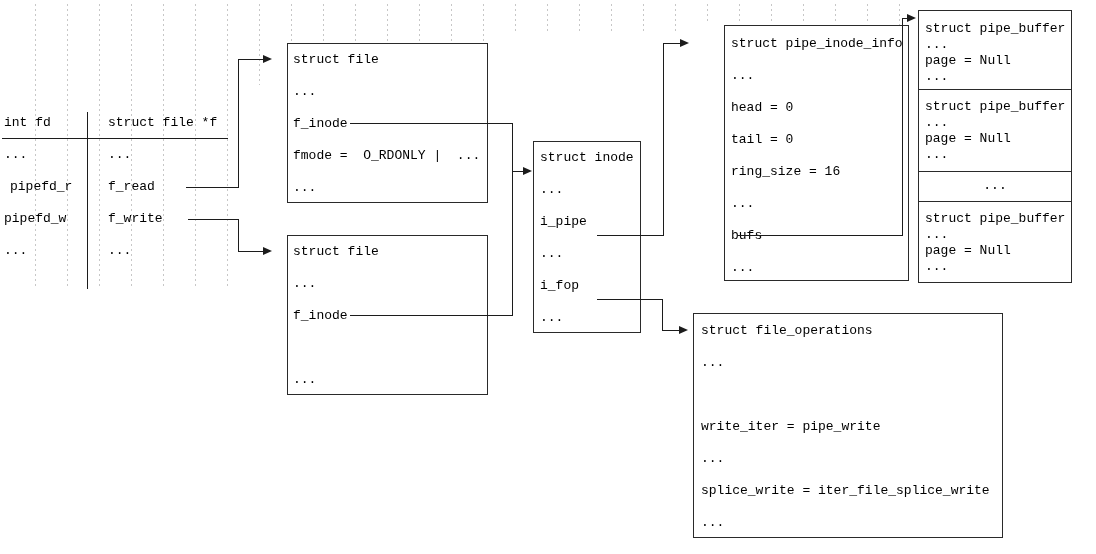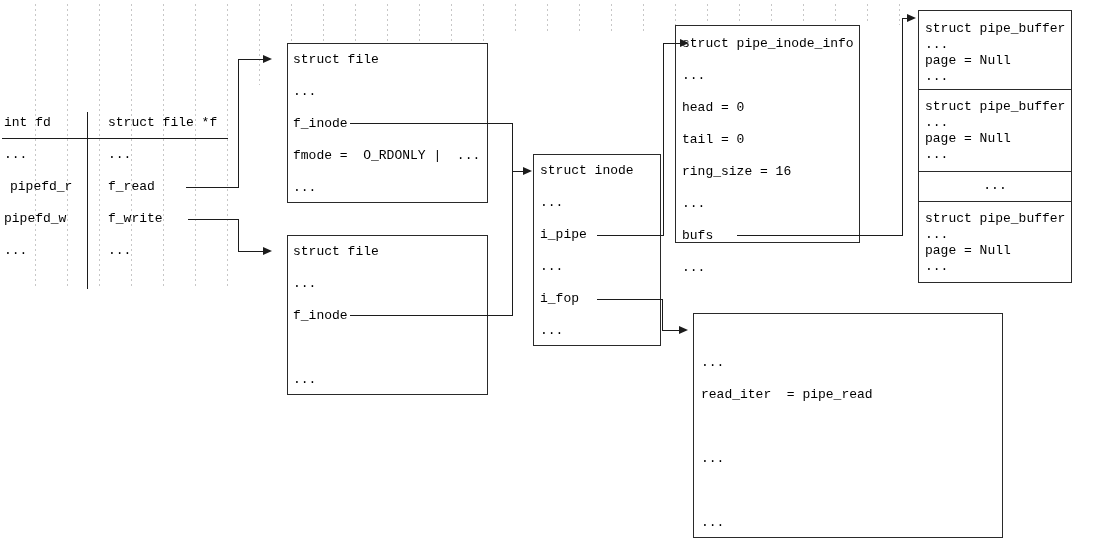--- a/index.html
+++ b/index.html
@@ -83,44 +83,46 @@
     <div class="txt" style="left:5px;top:136px">...</div>
   </div>
 
   <div class="box" style="left:287px;top:235px;width:201px;height:160px">
     <div class="txt" style="left:5px;top:8px">struct file</div>
     <div class="txt" style="left:5px;top:40px">...</div>
     <div class="txt" style="left:5px;top:72px">f_inode</div>
     <div class="txt" style="left:5px;top:136px">...</div>
   </div>
 
-  <div class="box" style="left:533px;top:154px;width:128px;height:192px">
+  <div class="box" style="left:533px;top:141px;width:108px;height:192px">
     <div class="txt" style="left:6px;top:8px">struct inode</div>
     <div class="txt" style="left:6px;top:40px">...</div>
     <div class="txt" style="left:6px;top:72px">i_pipe</div>
     <div class="txt" style="left:6px;top:104px">...</div>
     <div class="txt" style="left:6px;top:136px">i_fop</div>
     <div class="txt" style="left:6px;top:168px">...</div>
   </div>
 
-  <div class="box" style="left:675px;top:25px;width:185px;height:218px">
+  <div class="box" style="left:724px;top:25px;width:185px;height:256px">
     <div class="txt" style="left:6px;top:10px">struct pipe_inode_info</div>
     <div class="txt" style="left:6px;top:42px">...</div>
     <div class="txt" style="left:6px;top:74px">head = 0</div>
     <div class="txt" style="left:6px;top:106px">tail = 0</div>
     <div class="txt" style="left:6px;top:138px">ring_size = 16</div>
     <div class="txt" style="left:6px;top:170px">...</div>
     <div class="txt" style="left:6px;top:202px">bufs</div>
     <div class="txt" style="left:6px;top:234px">...</div>
   </div>
 
   <div class="box" style="left:693px;top:313px;width:310px;height:225px">
+    <div class="txt" style="left:7px;top:9px">struct file_operations</div>
     <div class="txt" style="left:7px;top:41px">...</div>
-    <div class="txt" style="left:7px;top:73px">read_iter  = pipe_read</div>
+    <div class="txt" style="left:7px;top:105px">write_iter = pipe_write</div>
     <div class="txt" style="left:7px;top:137px">...</div>
+    <div class="txt" style="left:7px;top:169px">splice_write = iter_file_splice_write</div>
     <div class="txt" style="left:7px;top:201px">...</div>
   </div>
 
   <div class="box" style="left:918px;top:10px;width:154px;height:273px">
     <div class="txt" style="left:6px;top:10px">struct pipe_buffer</div>
     <div class="txt" style="left:6px;top:26px">...</div>
     <div class="txt" style="left:6px;top:42px">page = Null</div>
     <div class="txt" style="left:6px;top:58px">...</div>
     <div class="divider" style="top:78px"></div>
     <div class="txt" style="left:6px;top:88px">struct pipe_buffer</div>

